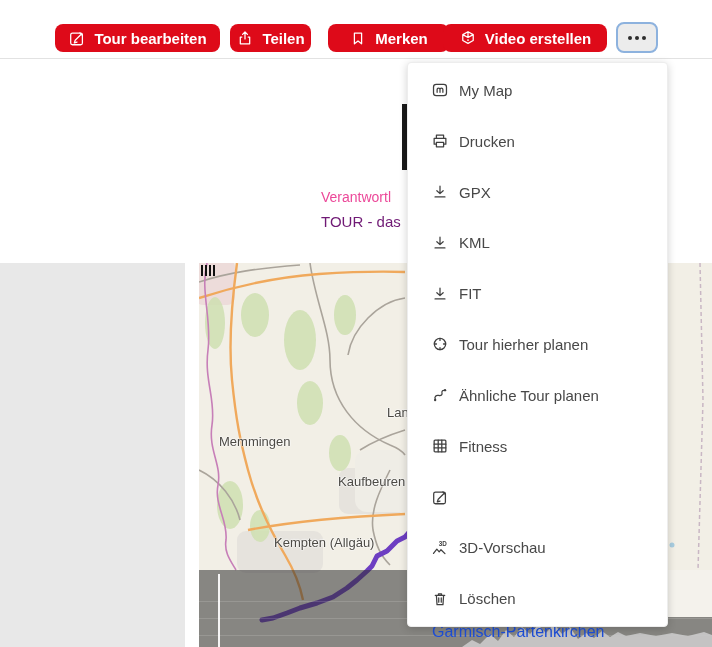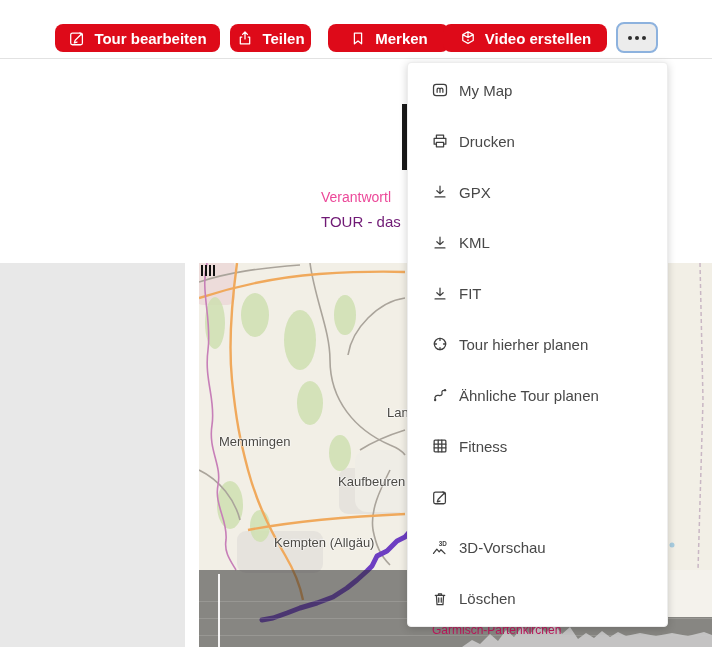--- a/index.html
+++ b/index.html
@@ -27,21 +27,21 @@
   .black-bar{position:absolute;left:402px;top:104px;width:5px;height:66px;background:#191919;z-index:2;}
   .bg-text{position:absolute;left:321px;white-space:nowrap;z-index:2;}
   .bg-text.responsible{top:189px;font-size:14px;color:#ec4899;}
   .bg-text.tour-link{top:213px;font-size:15px;color:#701a75;cursor:pointer;}
 
   
   .map{position:absolute;left:199px;top:263px;width:513px;height:384px;background:#f2efe6;z-index:1;overflow:hidden;}
   .map svg.art{position:absolute;left:0;top:0;z-index:1;}
   .map-label{position:absolute;z-index:2;color:#4c4a45;font-size:13px;white-space:nowrap;
              text-shadow:0 0 2px #fff,0 0 2px #fff,0 0 2px #fff;}
-  .map-label.dim{z-index:7;color:#be185d;text-shadow:none;font-size:12px;}
+  .map-label.dim{z-index:7;color:#1d4ed8;text-shadow:none;font-size:16px;}
   .clipped-city{position:absolute;left:2px;top:2px;width:14px;height:11px;z-index:2;
         background:repeating-linear-gradient(90deg,#111 0 2px,transparent 2px 4px);}
   .elev-overlay{position:absolute;left:0;top:307px;width:513px;height:77px;
                 background:rgba(47,47,47,.55);z-index:3;}
   .grid-line{position:absolute;left:0;width:513px;height:1px;background:rgba(255,255,255,.14);}
   .pale-patch{position:absolute;left:469px;top:307px;width:44px;height:47px;background:#f4f2ec;z-index:4;}
   svg.silhouette{position:absolute;left:0;top:0;z-index:5;}
   .elev-cursor{position:absolute;left:19px;top:311px;width:2px;height:73px;background:rgba(255,255,255,.92);z-index:6;}
 
   

